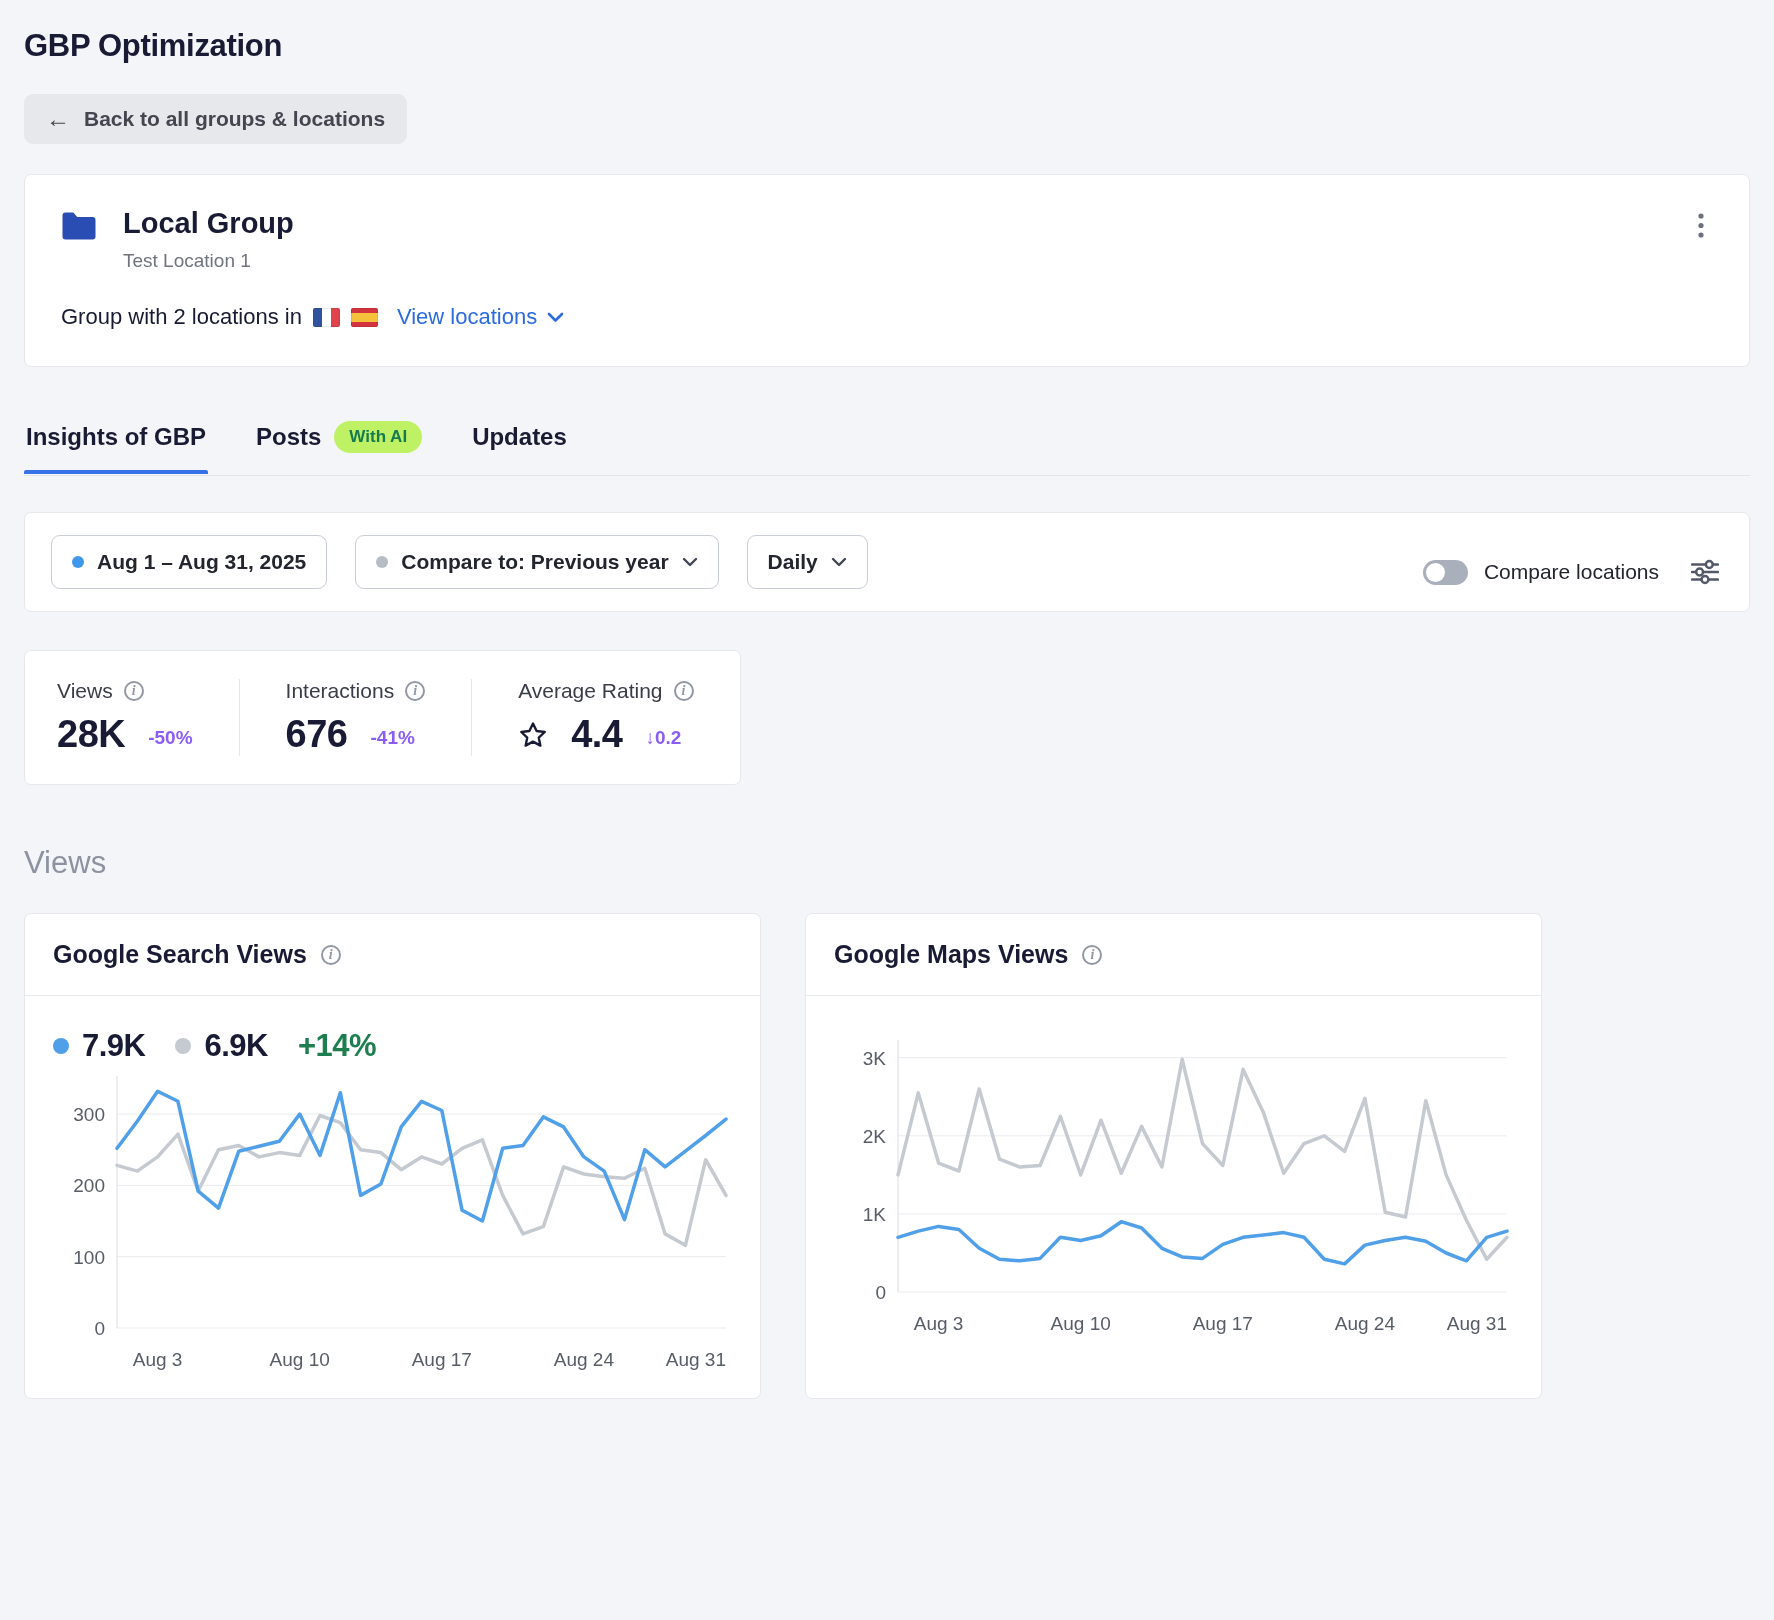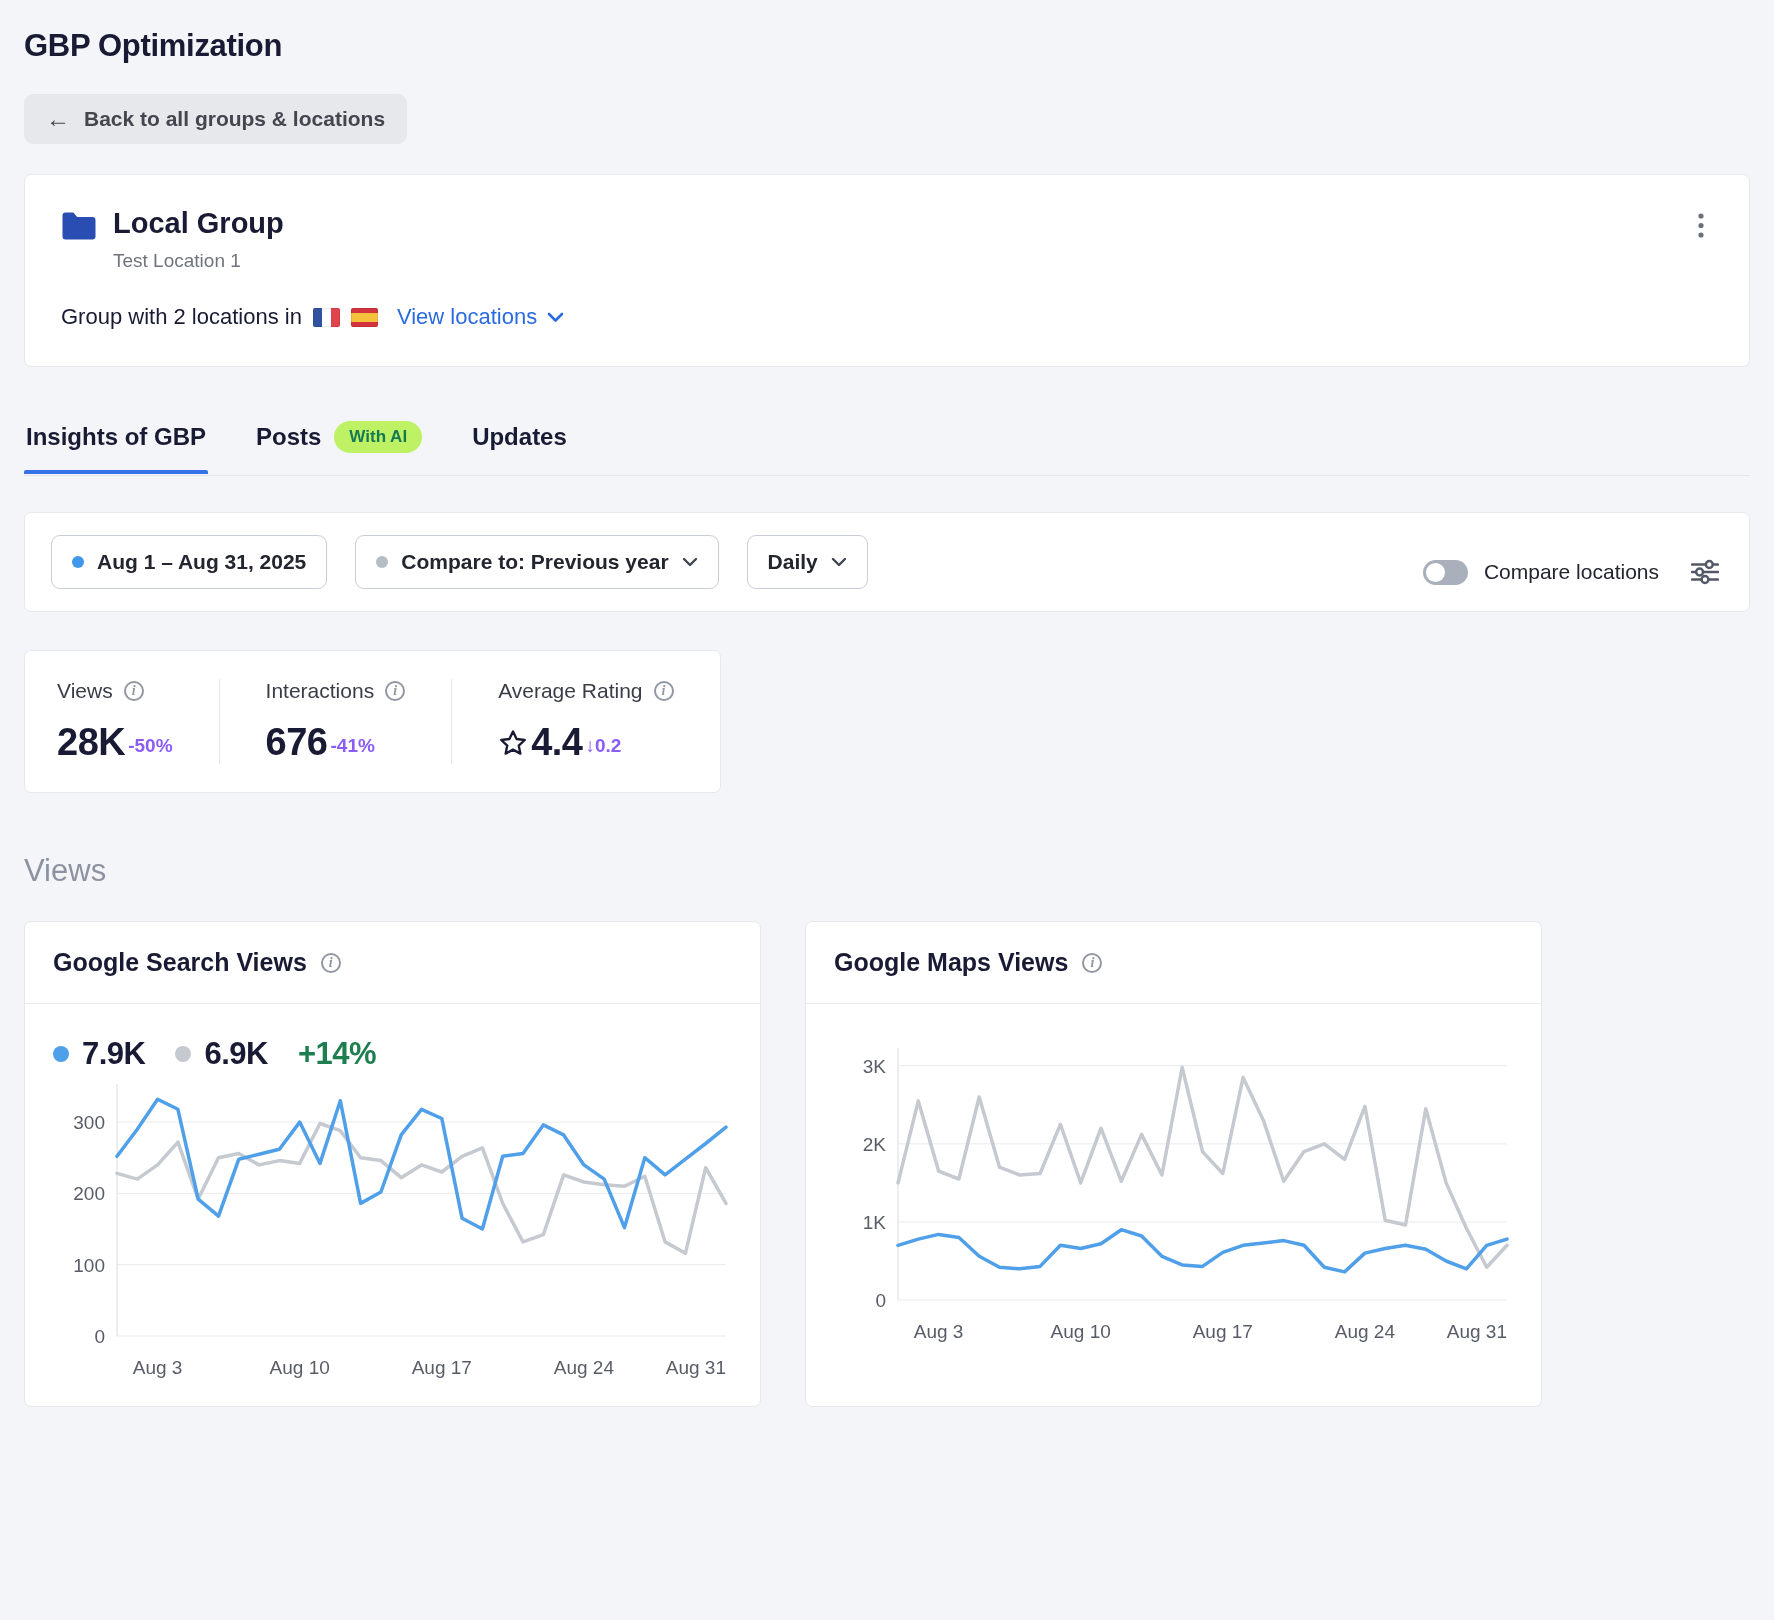--- a/index.html
+++ b/index.html
@@ -21,21 +21,21 @@
     padding:13px 22px; font-family:inherit;
     font-size:21px; font-weight:600; color:#43464f;
     cursor:pointer; margin-bottom:30px;
   }
   .back-arrow { font-size:24px; line-height:1; color:#43464f; }
 
   
   .card { background:#fff; border:1px solid #e7e8ec; border-radius:7px; }
 
   .group-card { padding:32px 36px 36px; margin-bottom:42px; }
-  .group-main { display:flex; align-items:flex-start; gap:16px; }
+  .group-main { display:flex; align-items:flex-start; gap:26px; }
   .folder-icon { margin-top:4px; flex:none; }
   .group-name { font-size:29px; font-weight:700; }
   .group-subtitle { font-size:19px; color:#70747f; margin-top:10px; }
   .kebab { margin-left:auto; background:none; border:none; cursor:pointer; padding:4px 8px; }
   .group-loc-row { display:flex; align-items:center; gap:11px; margin-top:32px; font-size:22px; color:#181b33; }
   .flag { display:inline-block; width:27px; height:19px; border-radius:2px; box-shadow:0 0 0 1px rgba(0,0,0,.08) inset; }
   .flag-fr { background:linear-gradient(to right,#31539f 0 33%,#fff 33% 66%,#e0434b 66%); }
   .flag-es { background:linear-gradient(to bottom,#d2333e 0 27%,#f6c23c 27% 73%,#d2333e 73%); }
   .view-loc { display:inline-flex; align-items:center; gap:10px; margin-left:8px; color:#2b6be0; font-size:22px; font-weight:500; text-decoration:none; cursor:pointer; }
 
@@ -59,21 +59,21 @@
   .toggle { position:relative; width:45px; height:25px; border-radius:13px; background:#a9b0bc; display:inline-block; cursor:pointer; flex:none; }
   .toggle .knob { position:absolute; top:3px; left:3px; width:19px; height:19px; background:#fff; border-radius:50%; }
   .sliders-btn { background:none; border:none; cursor:pointer; padding:4px; margin-left:12px; display:flex; }
 
   
   .stats-card { display:inline-flex; padding:28px 0; margin-bottom:60px; }
   .stat { padding:0 46px; }
   .stat + .stat { border-left:1px solid #e7e8ec; }
   .stat:first-child { padding-left:32px; }
   .stat-label { display:flex; align-items:center; gap:11px; font-size:21px; color:#3a3d47; }
-  .stat-value-row { display:flex; align-items:center; gap:3px; margin-top:18px; }
+  .stat-value-row { display:flex; align-items:center; gap:23px; margin-top:10px; }
   .stat-value { font-size:38px; font-weight:700; letter-spacing:-0.5px; }
   .stat-delta { font-size:19px; font-weight:700; color:#8b5cf6; position:relative; top:3px; }
   .star-icon { flex:none; display:flex; }
 
   .info {
     display:inline-flex; align-items:center; justify-content:center;
     width:20px; height:20px; border-radius:50%;
     border:2px solid #9298a3; color:#9298a3;
     font-family:"Liberation Serif", serif; font-style:italic; font-weight:700;
     font-size:14px; line-height:1; flex:none; cursor:pointer;

